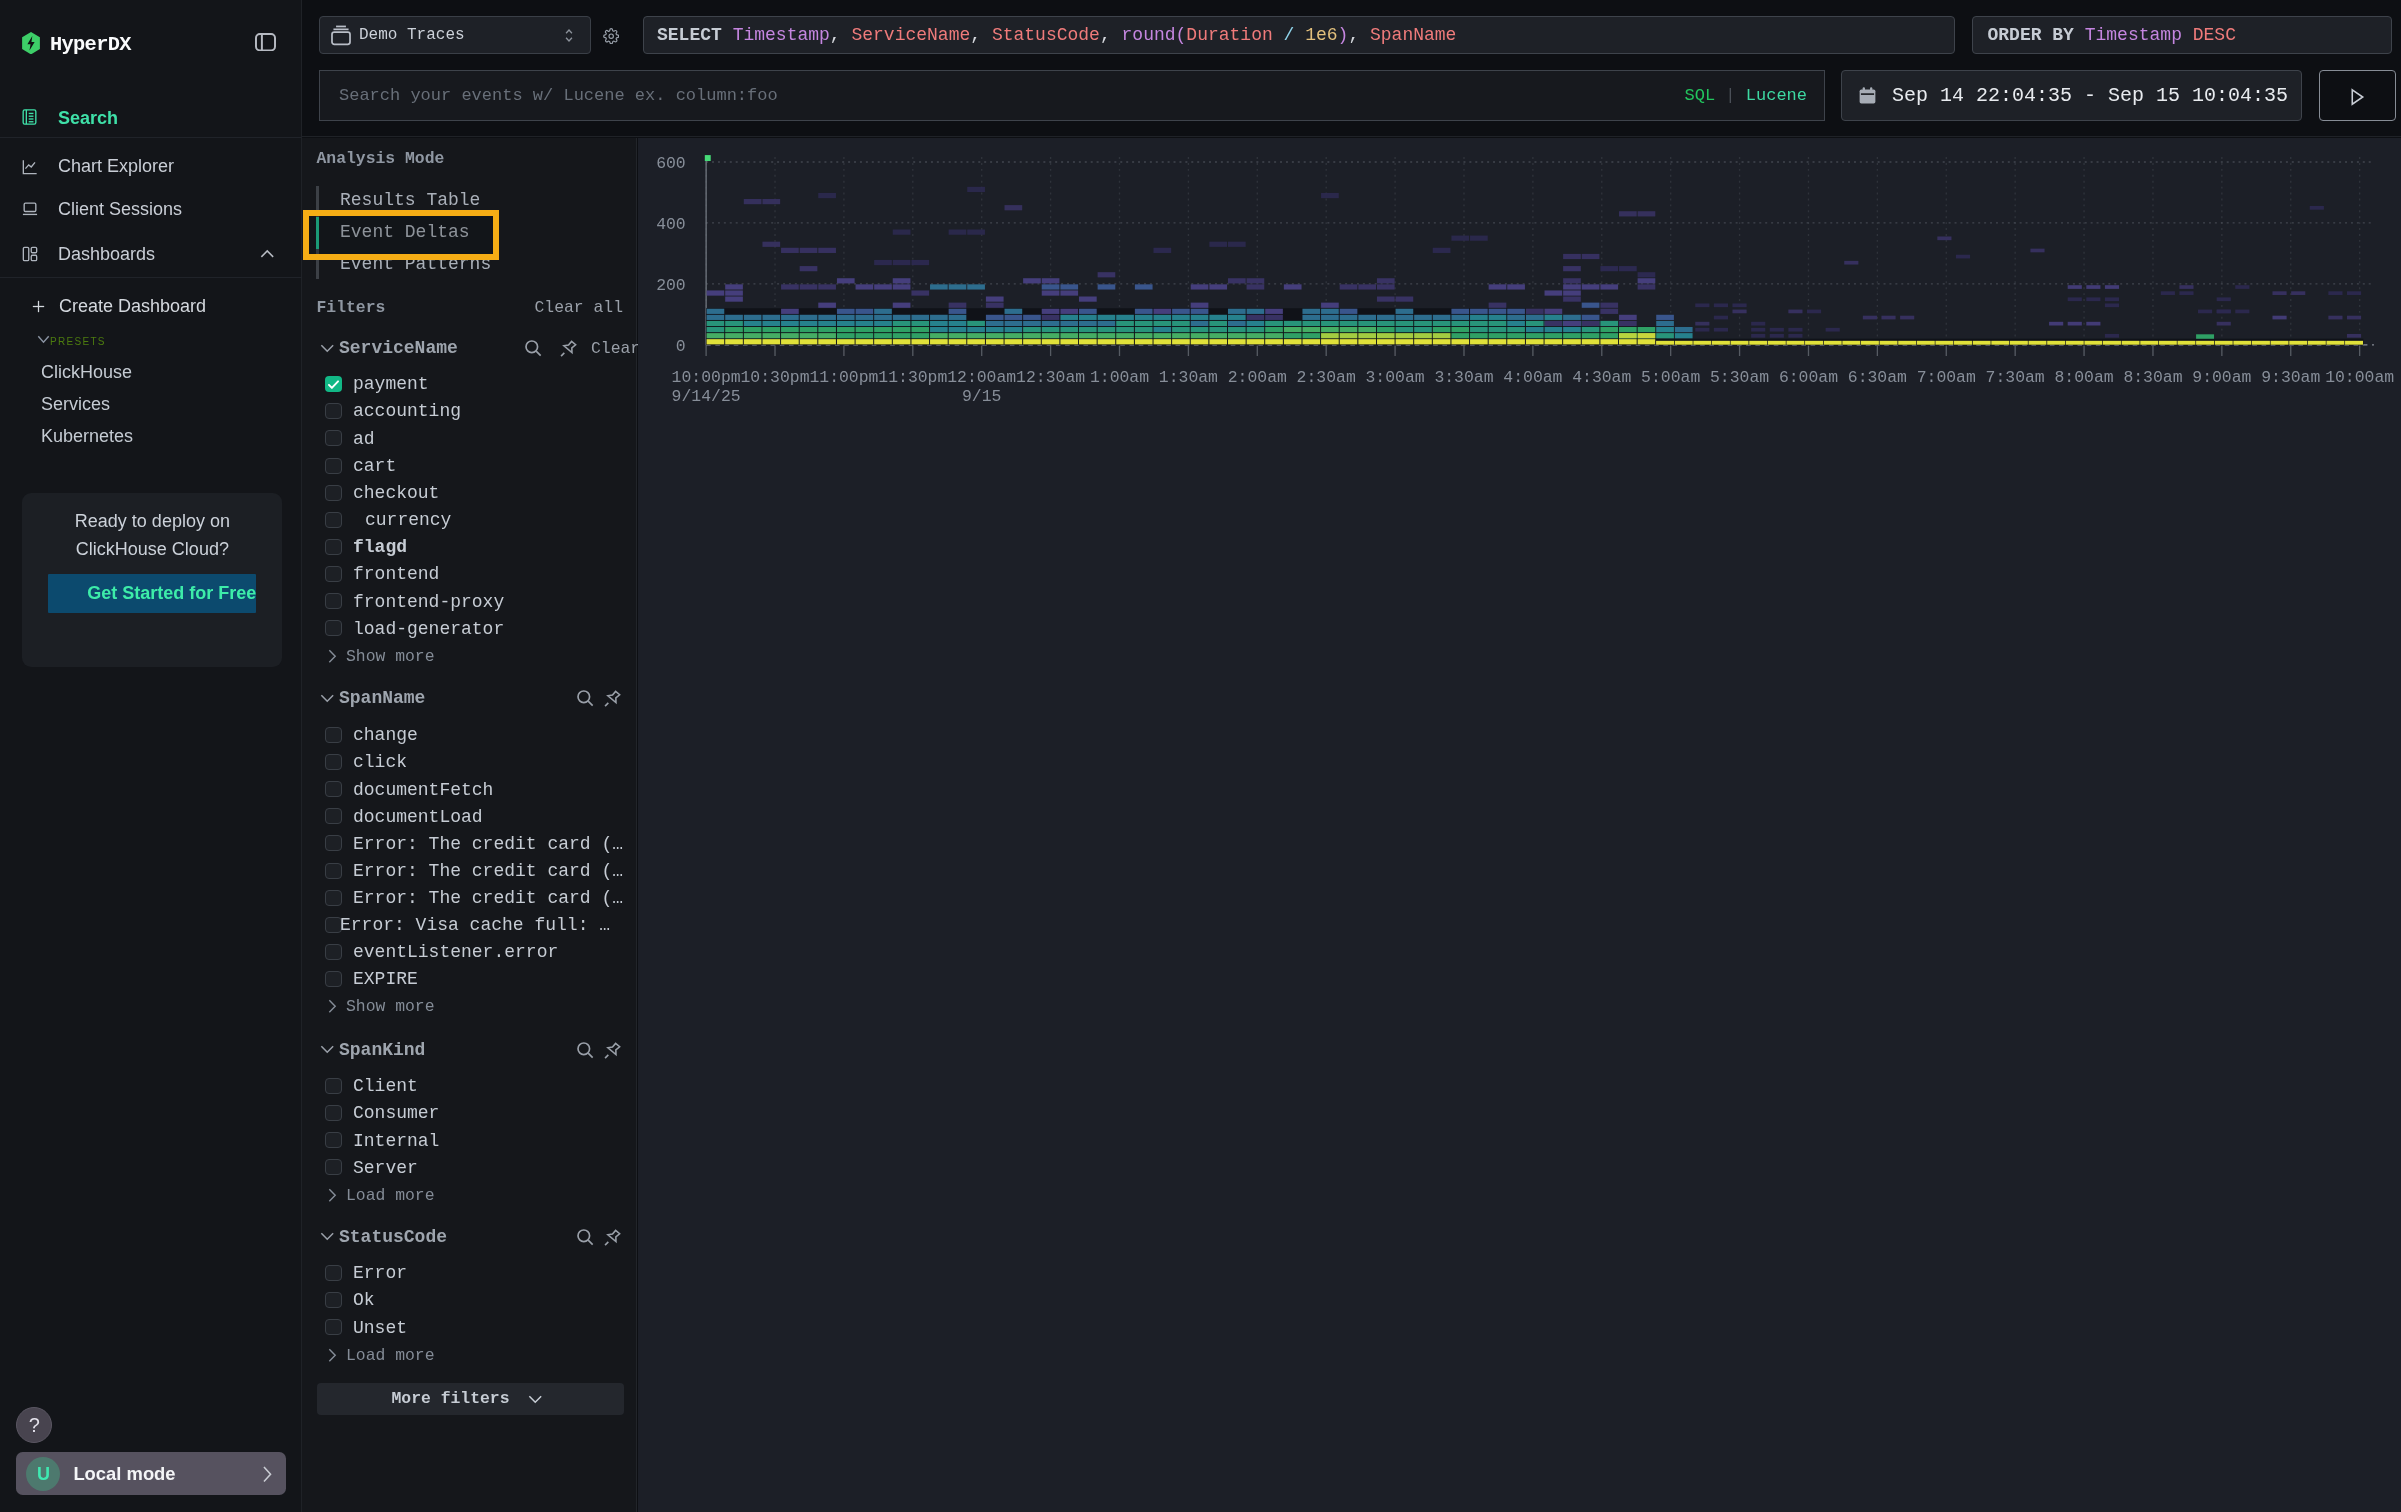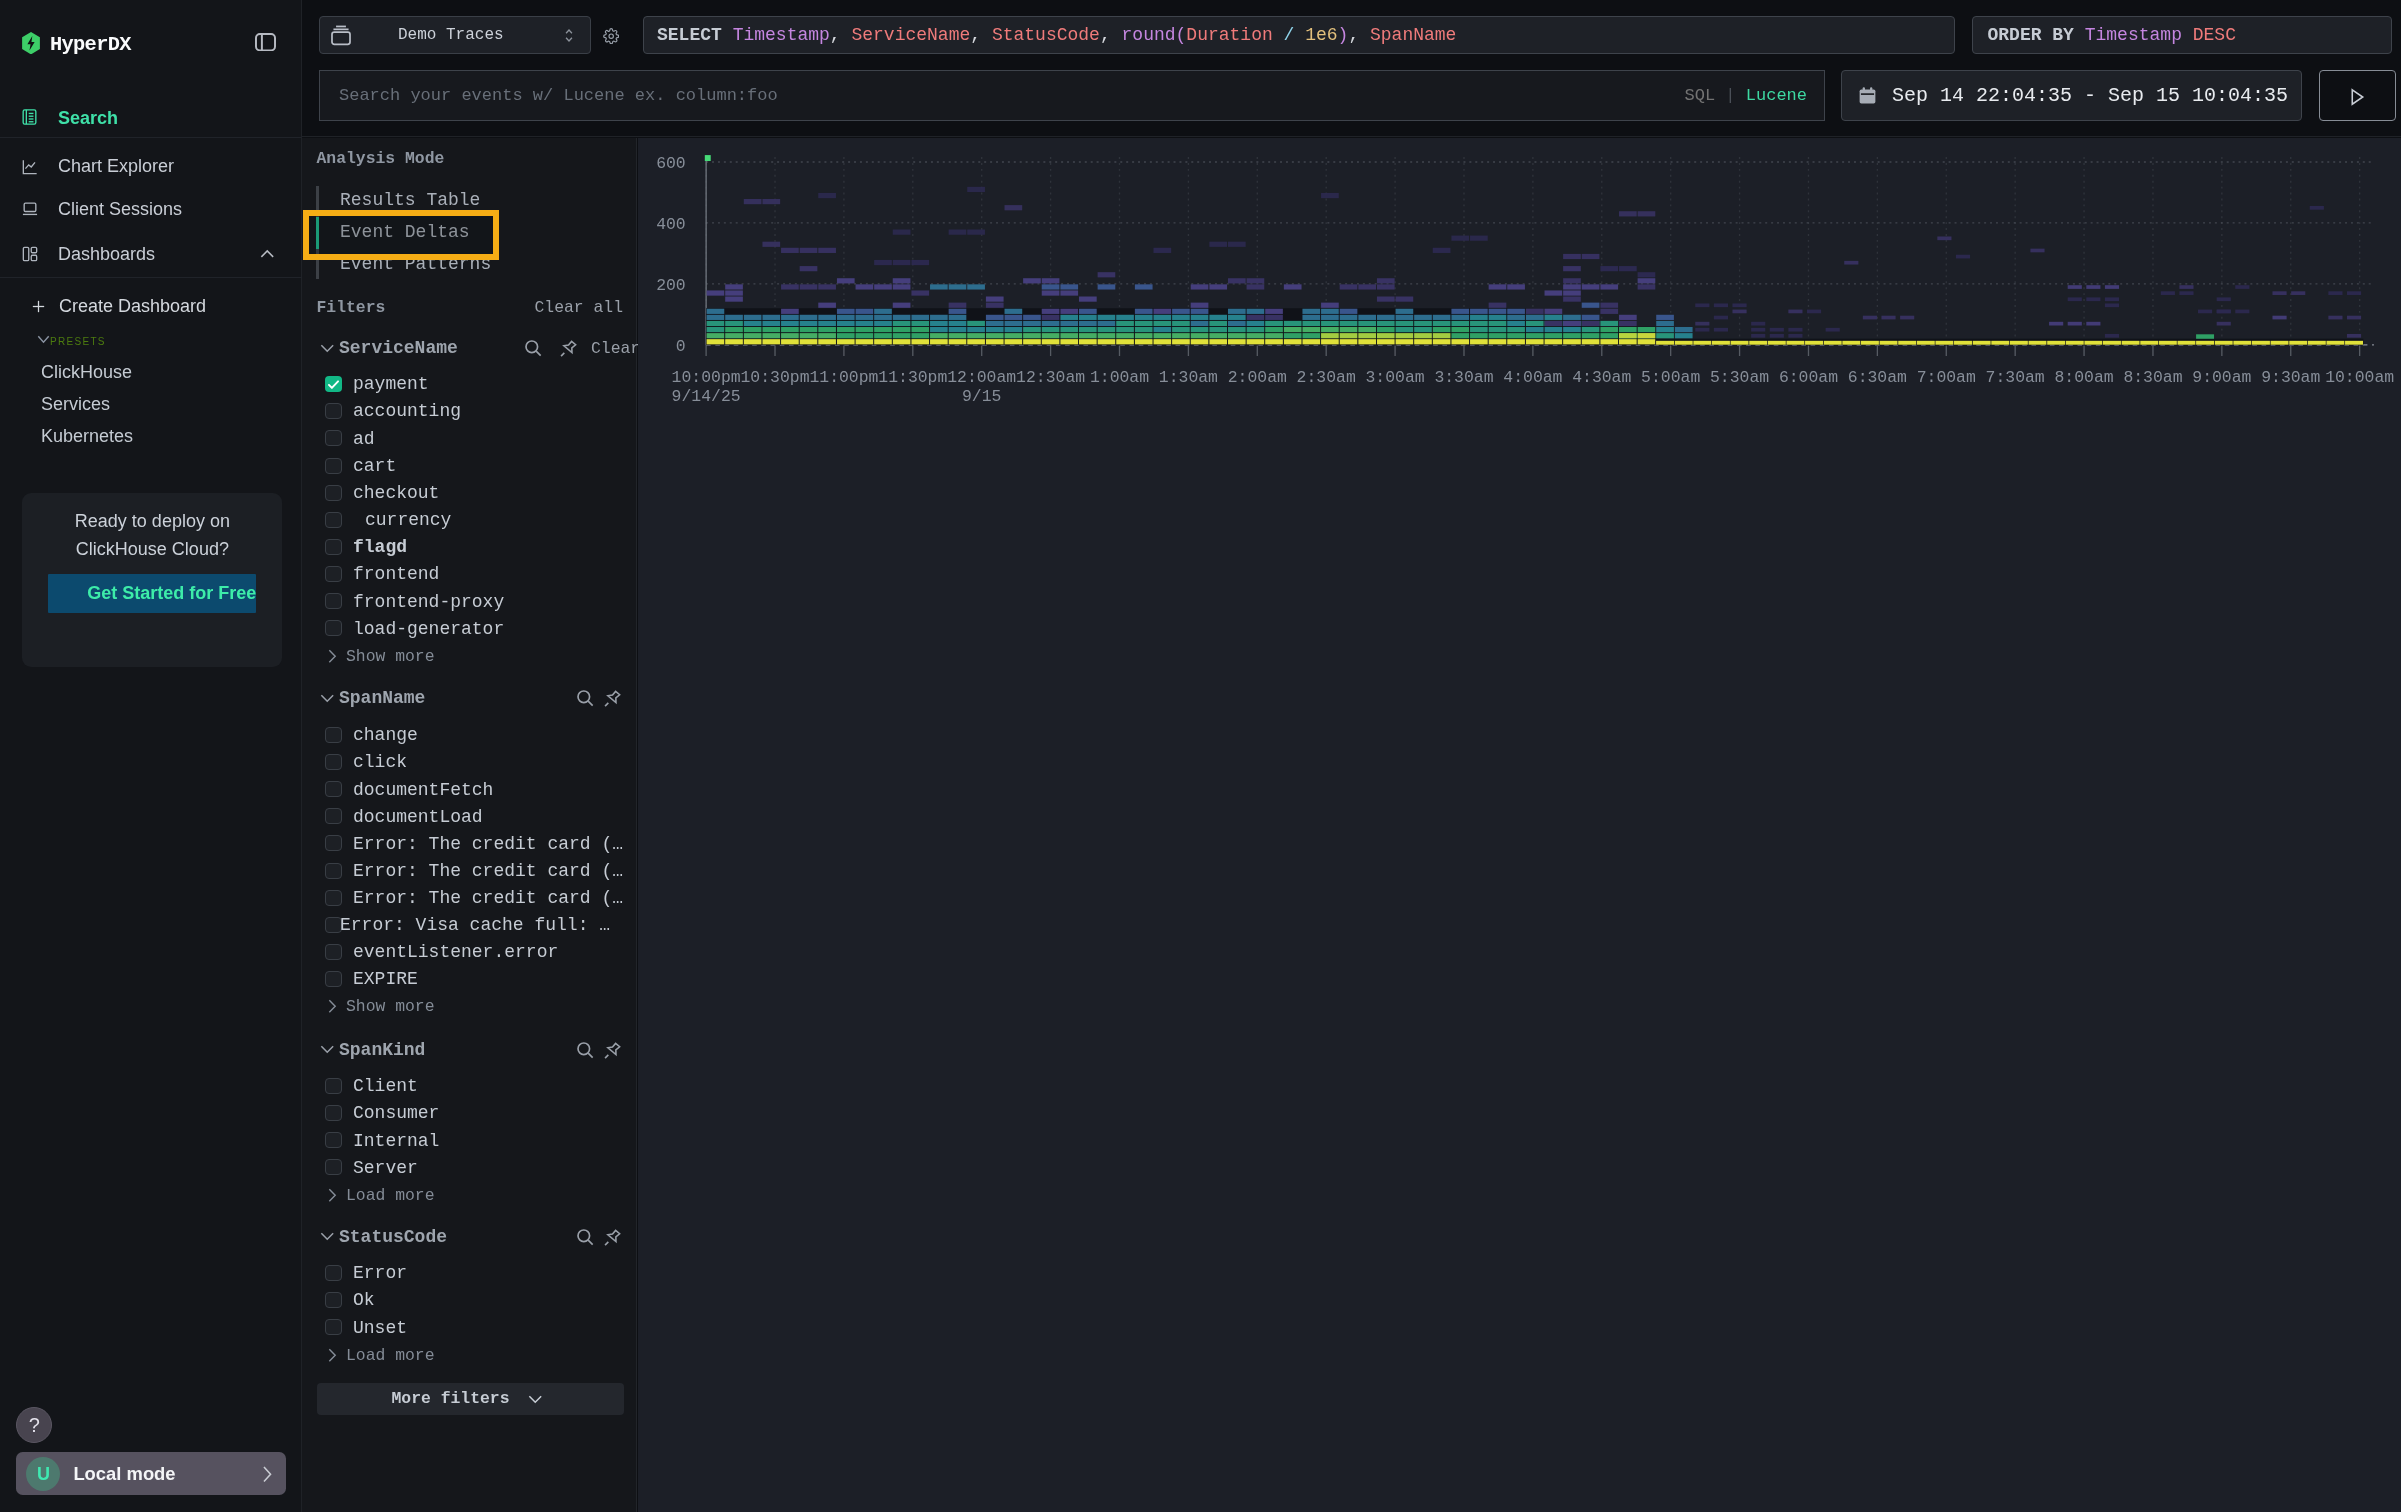--- a/index.html
+++ b/index.html
@@ -85,21 +85,21 @@
     <div class="abs" style="left:10px;top:4.6px;width:34px;height:34px;border-radius:50%;background:#4d796e;text-align:center;line-height:34px;font-size:18px;font-weight:bold;color:#3fe9b1;">U</div>
     <div class="abs vc" style="left:57px;top:22px;font-size:18.4px;font-weight:bold;color:#f4f5f7;">Local mode</div>
     <svg class="abs" style="left:246px;top:12.5px;" width="10.5" height="18.4" viewBox="0 0 16 28" fill="none" stroke="#c9ccd3" stroke-width="2.4">
       <path d="M3 3 L13 14 L3 25"></path>
     </svg>
   </div>
 </div>
 
 <div class="abs" style="left:302px;top:0;width:2099px;height:137px;background:#0d0f13;border-bottom:1.3px solid #1f2227;">
 
-  <div class="abs row" style="left:17px;top:16.4px;width:272px;height:38px;background:#1e2127;border:1.3px solid #3a3f47;border-radius:4px;gap:39px;">
+  <div class="abs row" style="left:17px;top:16.4px;width:272px;height:38px;background:#1e2127;border:1.3px solid #3a3f47;border-radius:4px;">
     <svg style="margin-left:10.5px;" width="20" height="20.4" viewBox="0 0 30 31" fill="none" stroke="#b9bec7" stroke-width="2.6">
       <line x1="7.5" y1="2.2" x2="22.5" y2="2.2"></line>
       <line x1="3.5" y1="6.6" x2="26.5" y2="6.6"></line>
       <rect x="1.3" y="10.8" width="27.4" height="18.5" rx="3.5"></rect>
     </svg>
     <div class="mono" style="margin-left:8.5px;font-size:16px;color:#ccd1d9;">Demo Traces</div>
     <svg class="abs" style="right:16.4px;" width="10" height="15" viewBox="0 0 15 23" fill="none" stroke="#8d939c" stroke-width="2">
       <path d="M3 8 L7.5 3 L12 8"></path>
         <path d="M3 15 L7.5 20 L12 15"></path>
     </svg>
@@ -113,21 +113,21 @@
   <div class="abs row mono" style="left:341px;top:16.4px;width:1312px;height:38px;background:#1e2127;border:1.3px solid #3e434b;border-radius:4px;font-size:18px;white-space:pre;">
     <span style="margin-left:13px;font-weight:bold;color:#c6ccd4;">SELECT </span><span style="color:#c586e0;">Timestamp</span><span style="color:#d4d7dc;">, </span><span style="color:#ef7b7b;">ServiceName</span><span style="color:#d4d7dc;">, </span><span style="color:#ef7b7b;">StatusCode</span><span style="color:#d4d7dc;">, </span><span style="color:#c586e0;">round(</span><span style="color:#ef7b7b;">Duration</span><span style="color:#8fd3ea;"> / </span><span style="color:#e2c07c;">1e6</span><span style="color:#c586e0;">)</span><span style="color:#d4d7dc;">, </span><span style="color:#ef7b7b;">SpanName</span>
   </div>
 
   <div class="abs row mono" style="left:1670px;top:16.4px;width:420px;height:38px;background:#1e2127;border:1.3px solid #3e434b;border-radius:4px;font-size:18px;white-space:pre;">
     <span style="margin-left:14.5px;font-weight:bold;color:#c6ccd4;">ORDER BY </span><span style="color:#c586e0;">Timestamp </span><span style="color:#ef7b7b;">DESC</span>
   </div>
 
   <div class="abs row mono" style="left:17px;top:70px;width:1506px;height:51px;background:#17191e;border:1.3px solid #3e434b;border-radius:0;">
     <div style="margin-left:19px;font-size:17px;color:#686f79;">Search your events w/ Lucene ex. column:foo</div>
-    <div class="abs" style="right:17px;font-size:17px;"><span style="color:#737373;">SQL</span><span style="color:#4a4f57;"> | </span><span style="color:#3dd9a2;">Lucene</span></div>
+    <div class="abs" style="right:17px;font-size:17px;"><span style="color:#22c55e;">SQL</span><span style="color:#4a4f57;"> | </span><span style="color:#3dd9a2;">Lucene</span></div>
   </div>
 
   <div class="abs row mono" style="left:1539px;top:70px;width:461px;height:51px;background:#1e2127;border:1.3px solid #3e434b;border-radius:4px;">
     <svg style="margin-left:14.5px;" width="21" height="21" viewBox="0 0 24 24" fill="#a7adb6">
       <rect x="3" y="5" width="18" height="16" rx="2"></rect>
       <rect x="6.5" y="2.5" width="2.6" height="4.5" rx="1.2"></rect>
       <rect x="14.9" y="2.5" width="2.6" height="4.5" rx="1.2"></rect>
       <rect x="4.5" y="9.5" width="15" height="1.8" fill="#17191e"></rect>
     </svg>
     <div style="margin-left:14.5px;font-size:20px;color:#e8ebef;">Sep 14 22:04:35 - Sep 15 10:04:35</div>

